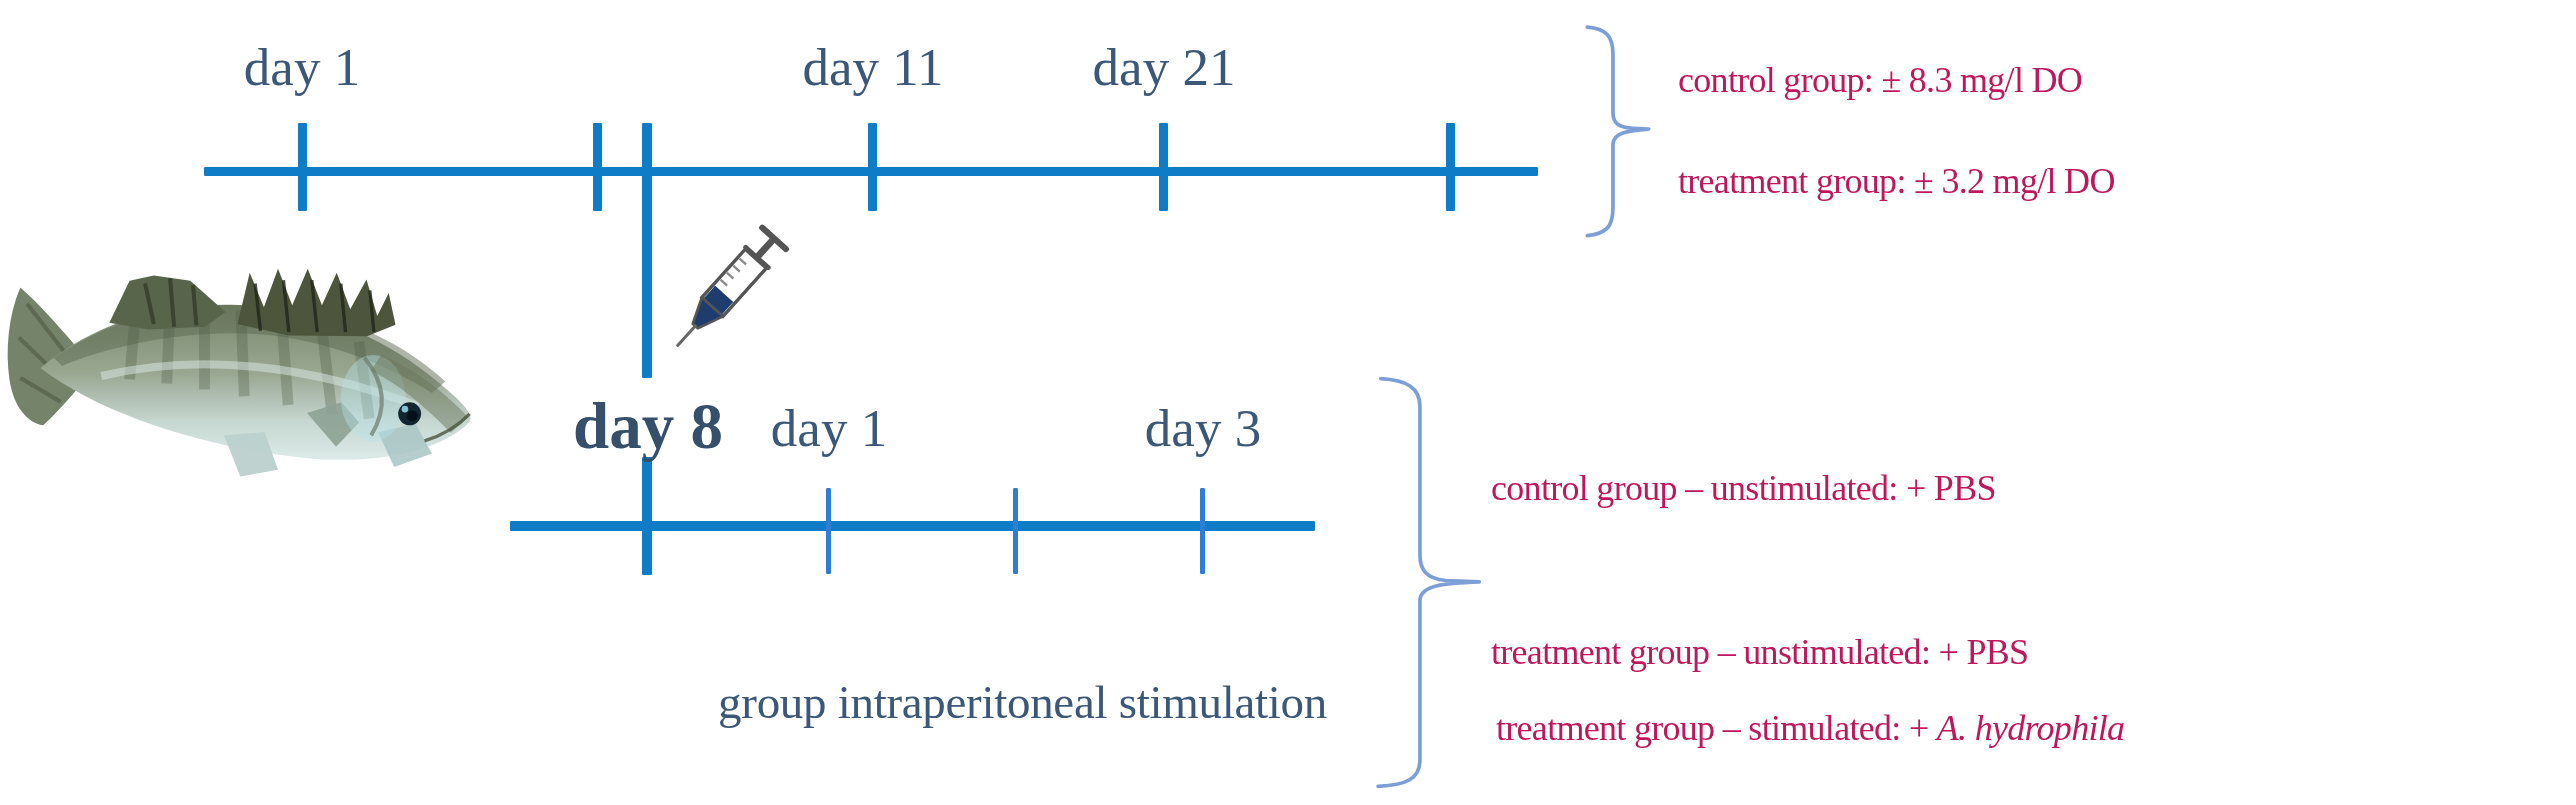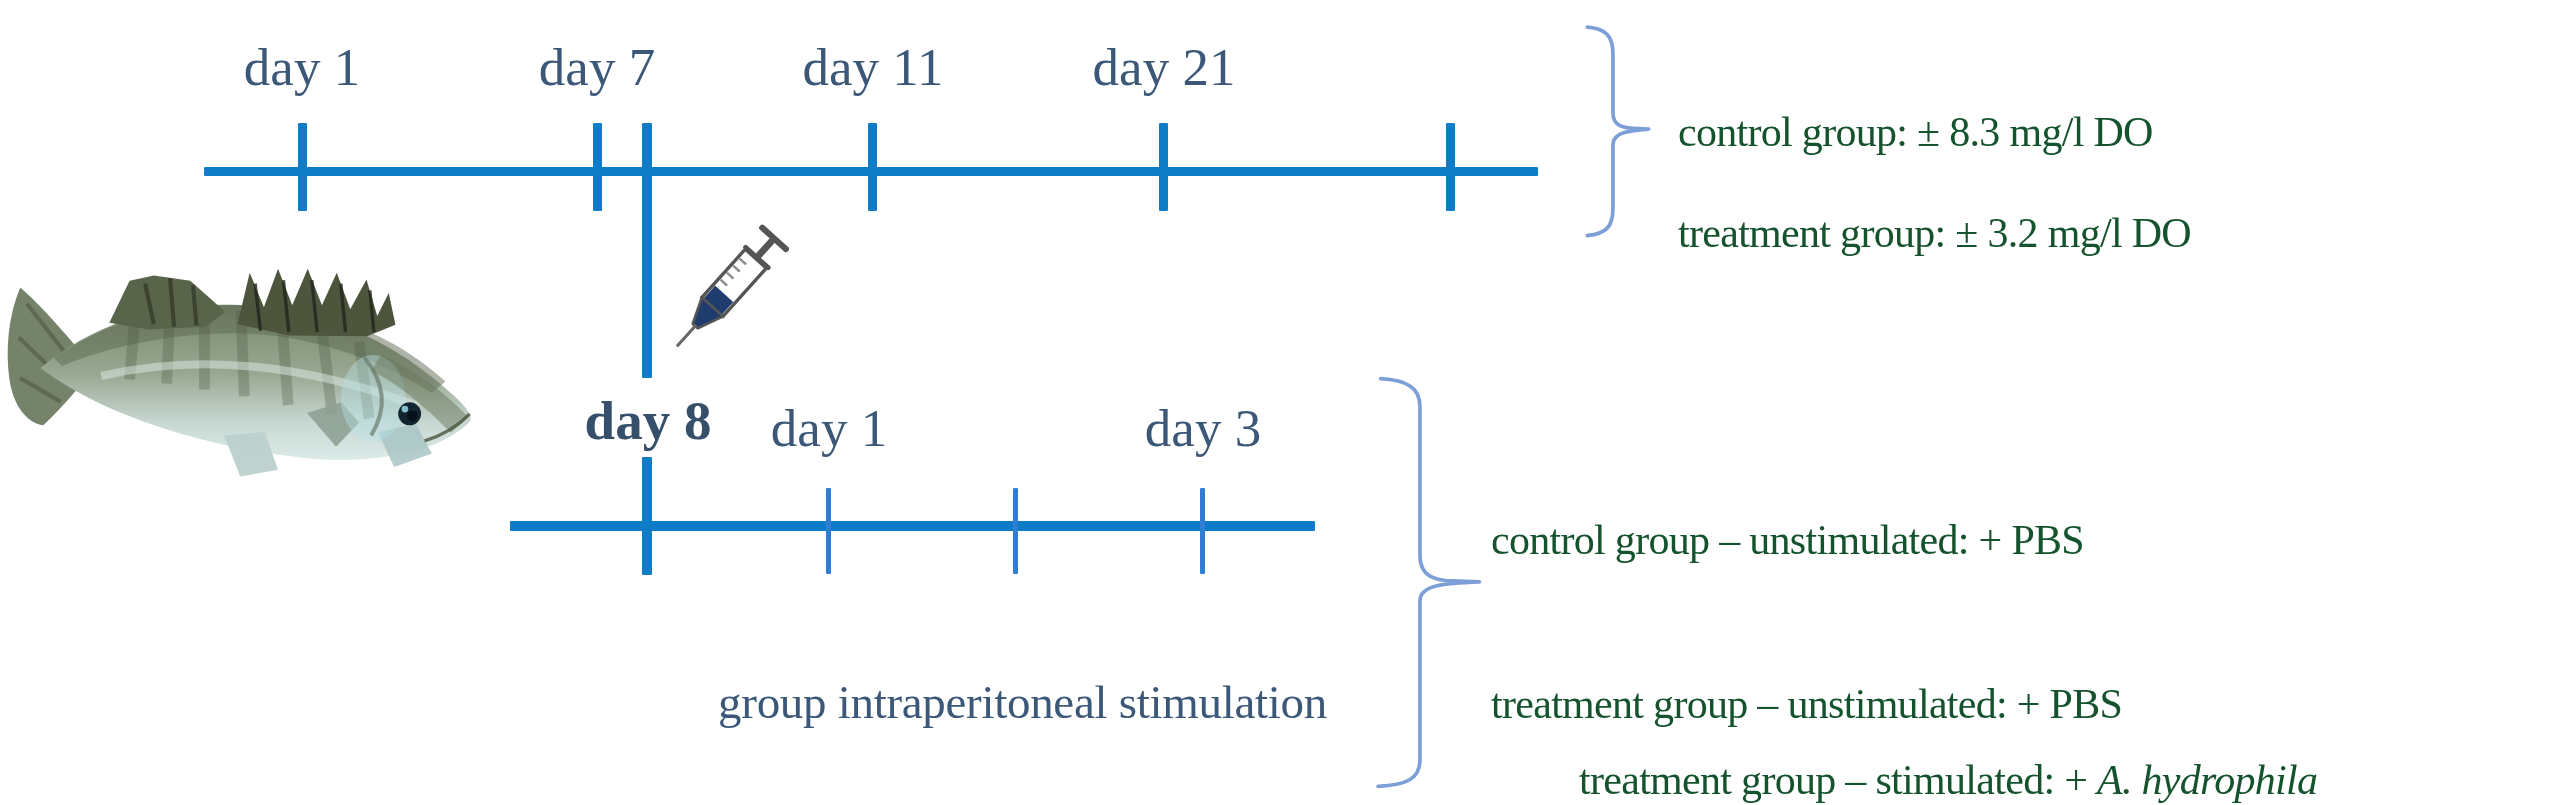--- a/index.html
+++ b/index.html
@@ -11,25 +11,25 @@
   .hline{position:absolute;background:#0f7cc8;border-radius:1.3px;}
   .tick{position:absolute;background:#0f7cc8;border-radius:1.3px;}
   .tick-thin{position:absolute;background:#2f7ed3;border-radius:1.3px;}
   
   .daylabel{
     position:absolute;width:216px;text-align:center;
     font-size:53px;line-height:1.08;color:#3c5878;white-space:nowrap;
   }
   .daylabel-bold{
     position:absolute;width:216px;text-align:center;
-    font-size:55px;line-height:1.08;font-weight:bold;color:#36506b;white-space:nowrap;
+    font-size:65px;line-height:1.08;font-weight:bold;color:#36506b;white-space:nowrap;
   }
   .legend{
-    position:absolute;font-size:42px;line-height:1.05;color:#14532d;
-    white-space:nowrap;letter-spacing:-0.7px;margin-top:48px;
+    position:absolute;font-size:36px;line-height:1.05;color:#be185d;
+    white-space:nowrap;letter-spacing:-0.7px;
   }
   .caption{
     position:absolute;left:685px;top:678px;width:675px;text-align:center;
     font-size:47px;line-height:1.05;color:#3c5878;white-space:nowrap;letter-spacing:-0.3px;
   }
   .it{font-style:italic;}
   svg.art{position:absolute;left:0;top:0;}
 </style>
 </head>
 <body>
@@ -110,36 +110,35 @@
   <div class="tick" style="left:298px;top:123px;width:9.4px;height:88px;"></div>
   <div class="tick" style="left:593px;top:123px;width:9.4px;height:88px;"></div>
   <div class="tick" style="left:868px;top:123px;width:9.4px;height:88px;"></div>
   <div class="tick" style="left:1159px;top:123px;width:9.4px;height:88px;"></div>
   <div class="tick" style="left:1446px;top:123px;width:9.4px;height:88px;"></div>
 
   <div class="tick" style="left:642px;top:123px;width:10px;height:255px;"></div>
   <div class="tick" style="left:642px;top:457px;width:10px;height:118px;"></div>
 
   <div class="daylabel" style="left:194px;top:39px;">day 1</div>
-  <div class="daylabel" style="left:489px;top:39px;">day 7</div>
   <div class="daylabel" style="left:765px;top:39px;">day 11</div>
   <div class="daylabel" style="left:1056px;top:39px;">day 21</div>
 
   <div class="hline" style="left:510px;top:521px;width:805px;height:10px;"></div>
   <div class="tick-thin" style="left:826px;top:488px;width:5.4px;height:86px;"></div>
   <div class="tick-thin" style="left:1013px;top:488px;width:5.4px;height:86px;"></div>
   <div class="tick-thin" style="left:1200px;top:488px;width:5.4px;height:86px;"></div>
 
   <div class="daylabel-bold" style="left:540px;top:391px;">day 8</div>
   <div class="daylabel" style="left:721px;top:400px;">day 1</div>
   <div class="daylabel" style="left:1095px;top:400px;">day 3</div>
 
   <div class="caption">group intraperitoneal stimulation</div>
 
   <div class="legend" style="left:1678px;top:62px;">control group: ± 8.3 mg/l DO</div>
   <div class="legend" style="left:1678px;top:163px;">treatment group: ± 3.2 mg/l DO</div>
 
   <div class="legend" style="left:1491px;top:470px;">control group – unstimulated: + PBS</div>
   <div class="legend" style="left:1491px;top:634px;">treatment group – unstimulated: + PBS</div>
-  <div class="legend" style="left:1579px;top:710px;"><span>treatment group – stimulated: + </span><span class="it">A. hydrophila</span></div>
+  <div class="legend" style="left:1496px;top:710px;"><span>treatment group – stimulated: + </span><span class="it">A. hydrophila</span></div>
 
 </div>
 
 
 </body></html>

